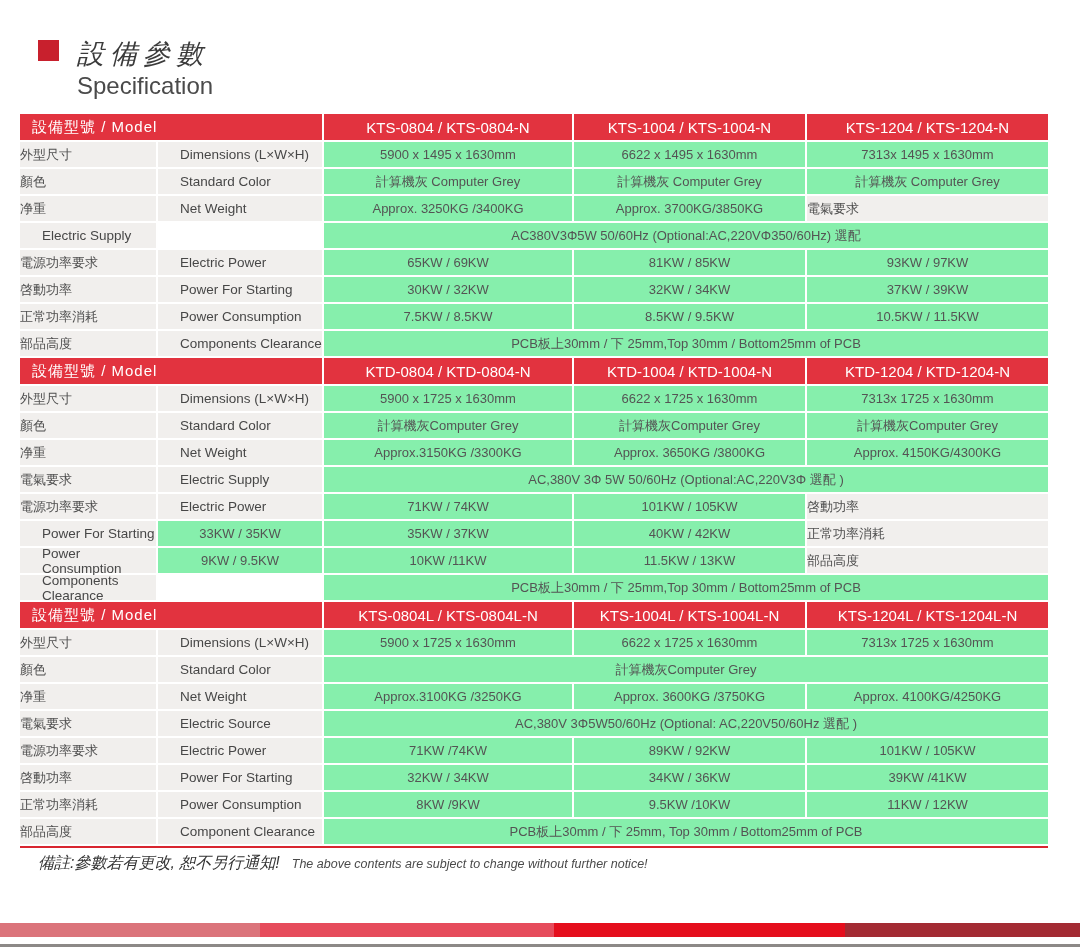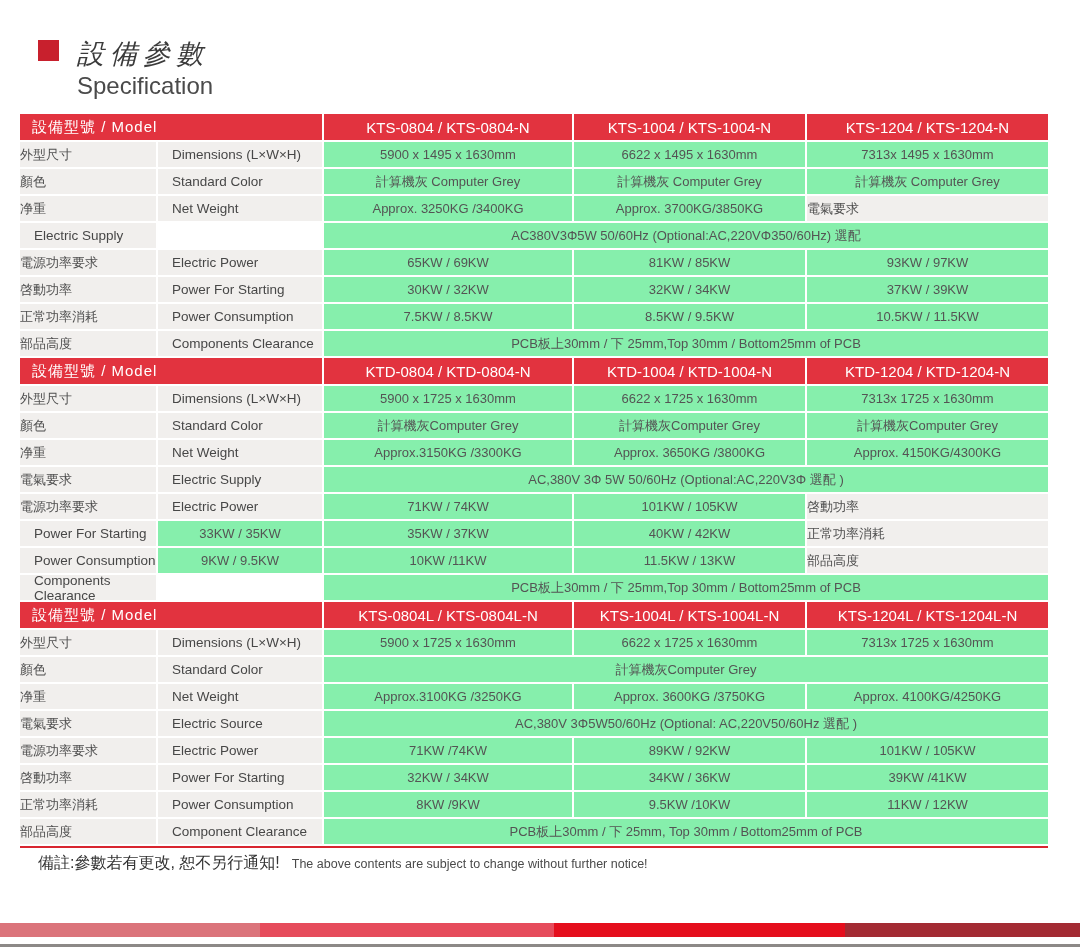--- a/index.html
+++ b/index.html
@@ -15,27 +15,27 @@
   .title-en { font-size:24px; color:#4A4A4A; font-weight:400; }
 
   
   .tables { position:absolute; left:20px; top:102px; width:906px;margin-top:12px; }
   .spec-table { display:grid; grid-template-columns:136px 164px 248px 231px 241px;
                 grid-template-rows:26px repeat(8,25px); gap:2px; background:#fff; margin-bottom:2px; }
   .th { background:#E2333F; color:#fff; font-size:15px; display:flex; align-items:center; justify-content:center; }
   .th-model { grid-column:1 / 3; justify-content:flex-start; padding-left:12px; letter-spacing:1px; }
   .cell { display:flex; align-items:center; font-size:13px; color:#545454; }
   .zh { background:#F1EFED; color:#4F4F4F; }
-  .en { background:#F1EFED; padding-left:14px; font-size:13.5px; color:#474747; }
+  .en { background:#F1EFED; padding-left:22px; font-size:13.5px; color:#474747; }
   .val { background:#86efac; justify-content:center; text-align:center; }
   .span3 { grid-column:3 / 6; }
   .table-end-line { width:1028px; height:2px; background:#D8252F; }
 
   
-  .footer-note { position:absolute; left:38px; top:853px; display:flex; align-items:baseline; }
+  .footer-note { position:absolute; left:38px; top:853px; display:flex; align-items:baseline;font-style:italic; }
   .note-zh { font-size:16px; color:#333; }
   .note-en { font-size:12.5px; color:#4A4A4A; margin-left:12px; }
 
   
   .deco-bar { position:absolute; left:0; top:923px; width:1080px; height:14px; display:flex; }
   .seg1 { width:260px; background:#DB747B; }
   .seg2 { width:294px; background:#E64C5C; }
   .seg3 { width:291px; background:#E50E1D; }
   .seg4 { width:235px; background:#A32B33; }
   .bottom-line { position:absolute; left:0; top:944px; width:1080px; height:3px; background:#8C8987; }

